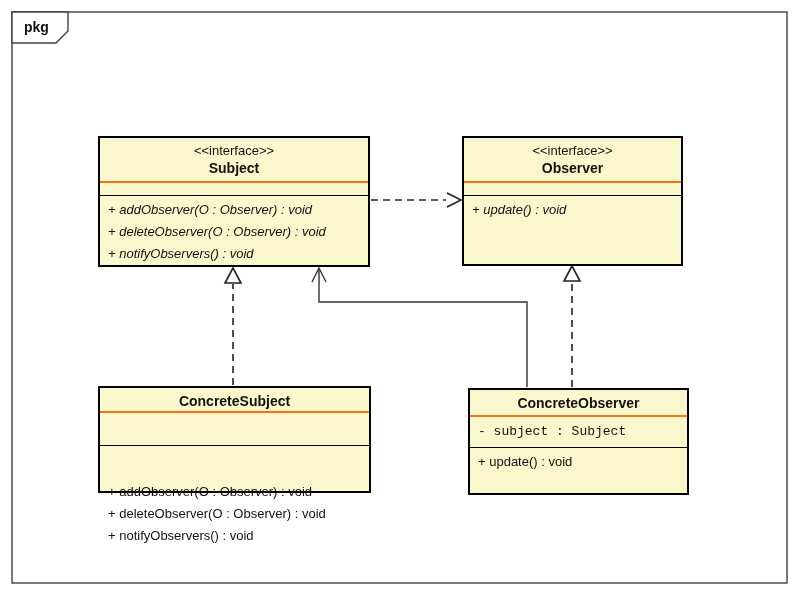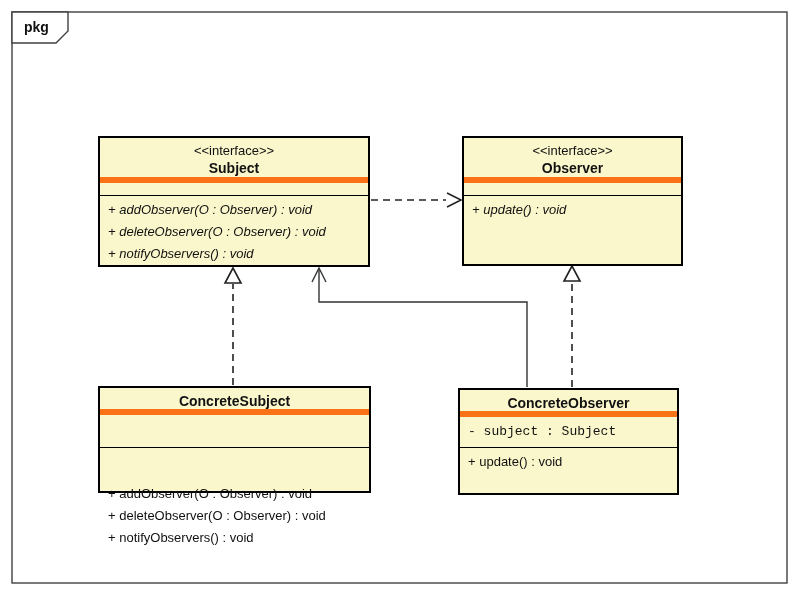--- a/index.html
+++ b/index.html
@@ -32,21 +32,21 @@
   }
   .uml-class {
     position: absolute;
     z-index: 2;
     border: 2px solid #000000;
     box-sizing: border-box;
     display: flex;
     flex-direction: column;
   }
   .uml-title {
-    border-bottom: 6px solid #f97316;
+    border-bottom: 2px solid #f97316;
     text-align: center;
     box-sizing: border-box;
     padding-top: 5px;
   }
   .uml-stereotype {
     font-size: 13px;
     line-height: 16px;
   }
   .uml-name {
     font-size: 14px;
@@ -70,21 +70,21 @@
   .member-line {
     line-height: 22px;
     white-space: nowrap;
   }
   .italic .member-line, .italic.member-line { font-style: italic; }
 
   
   #class-subject          { left: 98px;  top: 136px; width: 272px; height: 131px; }
   #class-observer         { left: 462px; top: 136px; width: 221px; height: 130px; }
   #class-concrete-subject { left: 98px;  top: 386px; width: 273px; height: 107px; gap: 32px; }
-  #class-concrete-observer{ left: 458px; top: 388px; width: 221px; height: 107px; }
+  #class-concrete-observer{ left: 468px; top: 388px; width: 221px; height: 107px; }
 
   #class-subject .uml-title, #class-observer .uml-title { height: 45px; }
   #class-subject .uml-attrs, #class-observer .uml-attrs { height: 13px; }
 
   #class-concrete-subject .uml-title, #class-concrete-observer .uml-title { height: 27px; padding-top: 4px; }
   #class-concrete-subject .uml-attrs { height: 11px; }
   #class-concrete-observer .uml-attrs { height: 31px; padding-top: 6px; }
 </style>
 </head>
 <body>

